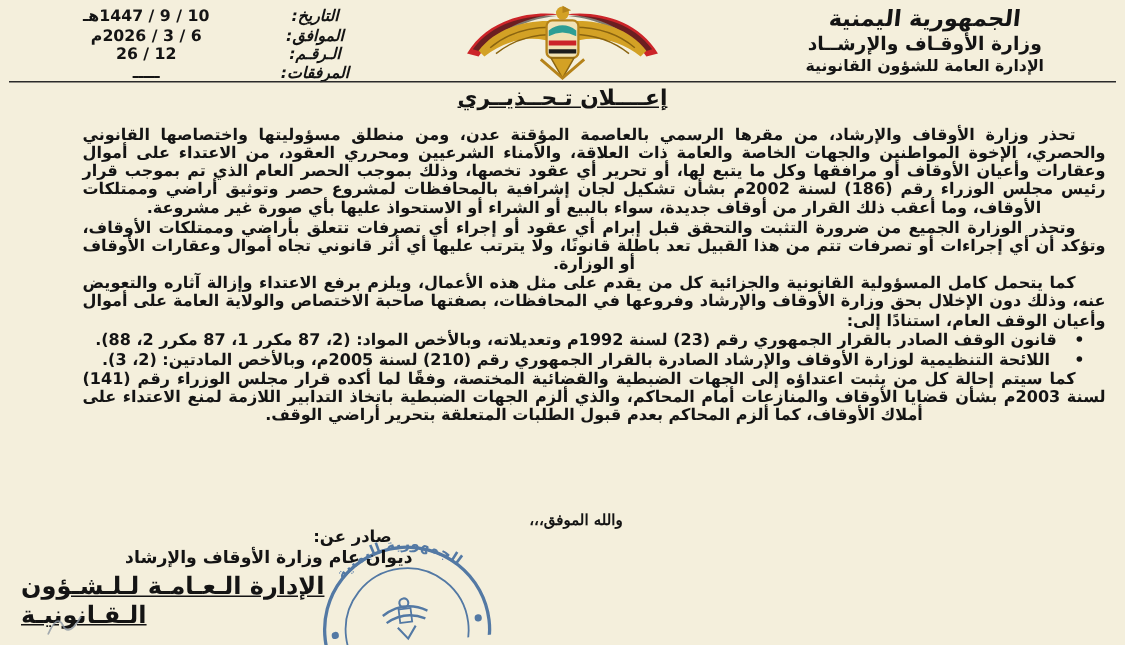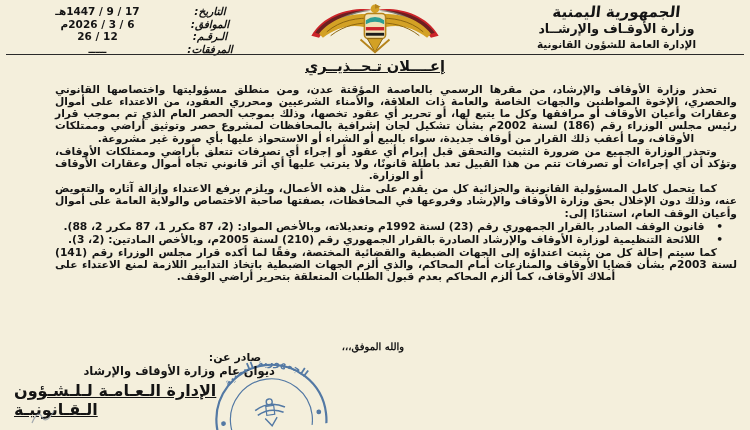--- a/index.html
+++ b/index.html
@@ -25,38 +25,38 @@
     font-size:14.5px; font-weight:700; text-decoration:underline; letter-spacing:.5px;}
   
   .body{position:absolute; top:84px; left:13px; right:13px; font-size:10.7px;
     font-weight:700; line-height:12.15px; text-align:justify; text-justify:inter-word;margin-left:42px;}
   .para{margin:0 0 1px 0; text-indent:20px; text-align-last:center;}
   .para.no-center-last{text-align-last:right;}
   .law-list{margin:0; padding:0; list-style:none;}
   .law-item{position:relative; margin:0 16px 1px 4px; padding-right:12px; text-align:justify; text-align-last:center;}
   .law-item::before{content:"•"; position:absolute; right:-2px; top:0;}
   
-  .closing{position:absolute; top:341px; left:318px; width:110px;
+  .closing{position:absolute; top:341px; left:329px; width:110px;
     font-family:"DejaVu Serif", serif; font-size:10px; font-weight:700; text-align:center;}
   .sig-issued{position:absolute; top:351px; left:205px; width:60px; font-size:11px; font-weight:700; text-align:center;}
   .sig-line1{position:absolute; top:364px; left:45px; width:230px; font-size:11.5px; font-weight:700; }
   .sig-line2{position:absolute; top:381px; left:14px; width:225px; font-size:16px; font-weight:700; text-align:left;text-decoration:underline;}
   .stamp{position:absolute; top:354px; left:198px; width:140px; height:76px;
     mix-blend-mode:multiply; opacity:.88; transform:rotate(-7deg);}
   .squiggle{position:absolute; top:407px; left:28px; width:34px; height:20px;}
 </style>
 </head>
 <body>
 
 <div class="page">
 
   <div class="meta">
     <div class="meta-row">
       <span class="meta-label">التاريخ:</span>
-      <span class="meta-value">17 / 9 / 1447هـ</span>
+      <span class="meta-value">10 / 9 / 1447هـ</span>
     </div>
     <div class="meta-row">
       <span class="meta-label">الموافق:</span>
       <span class="meta-value">6 / 3 / 2026م</span>
     </div>
     <div class="meta-row">
       <span class="meta-label">الـرقـم:</span>
       <span class="meta-value">12 / 26</span>
     </div>
     <div class="meta-row">

